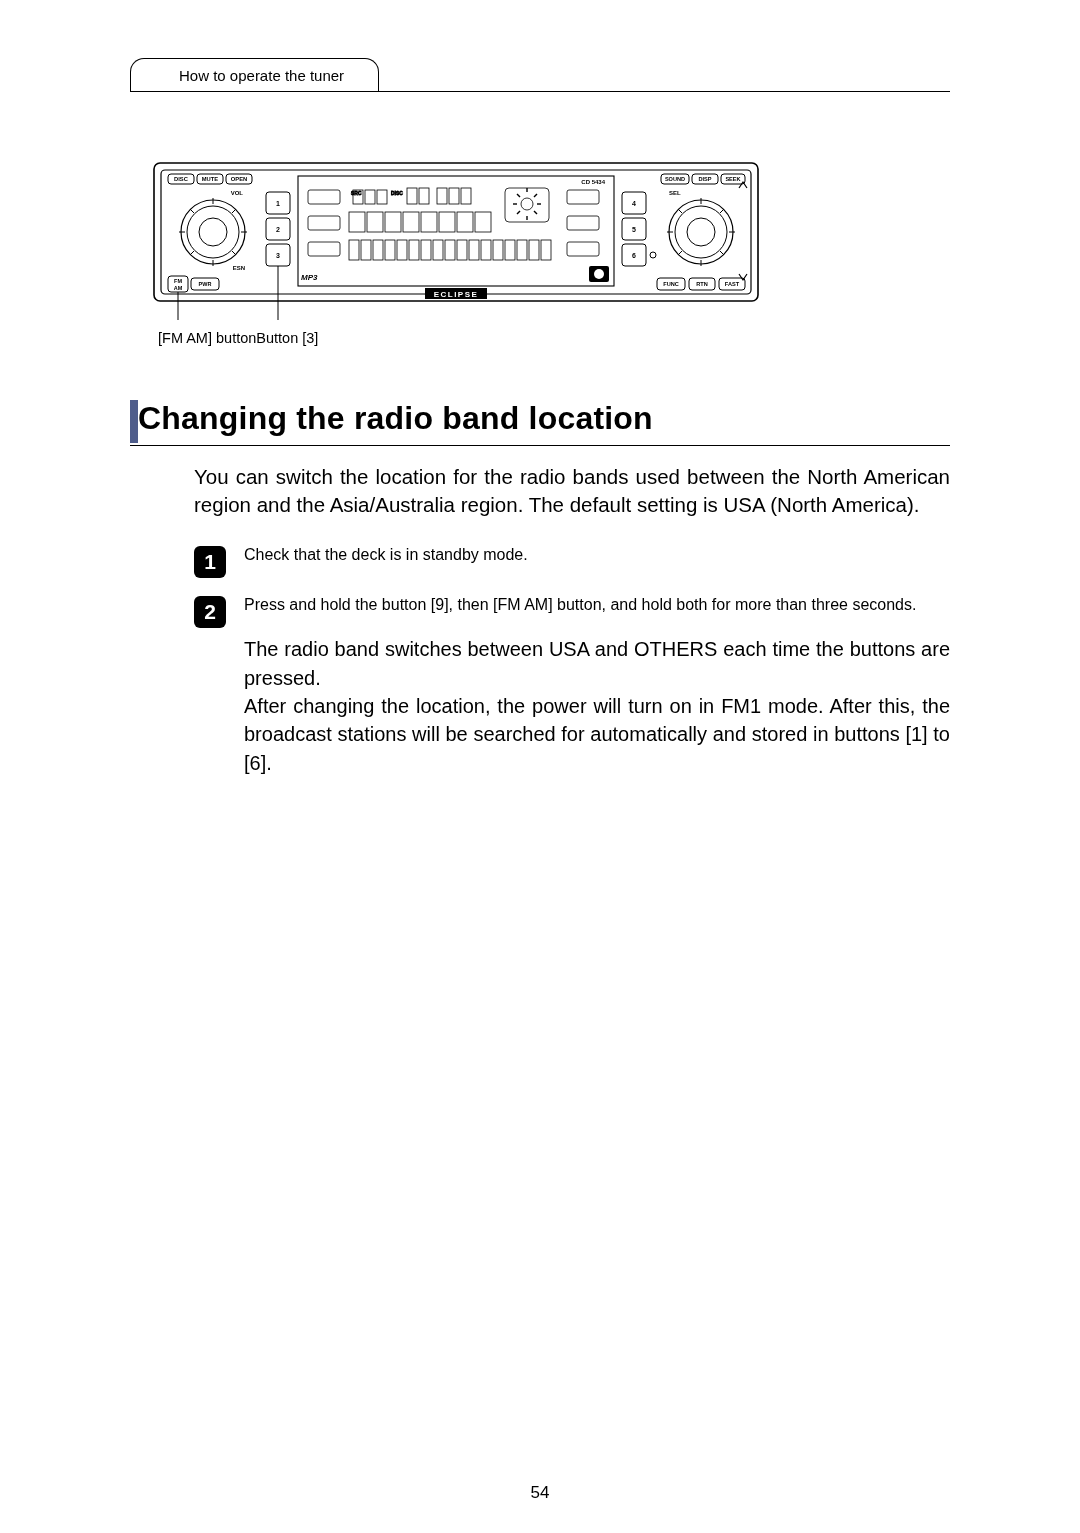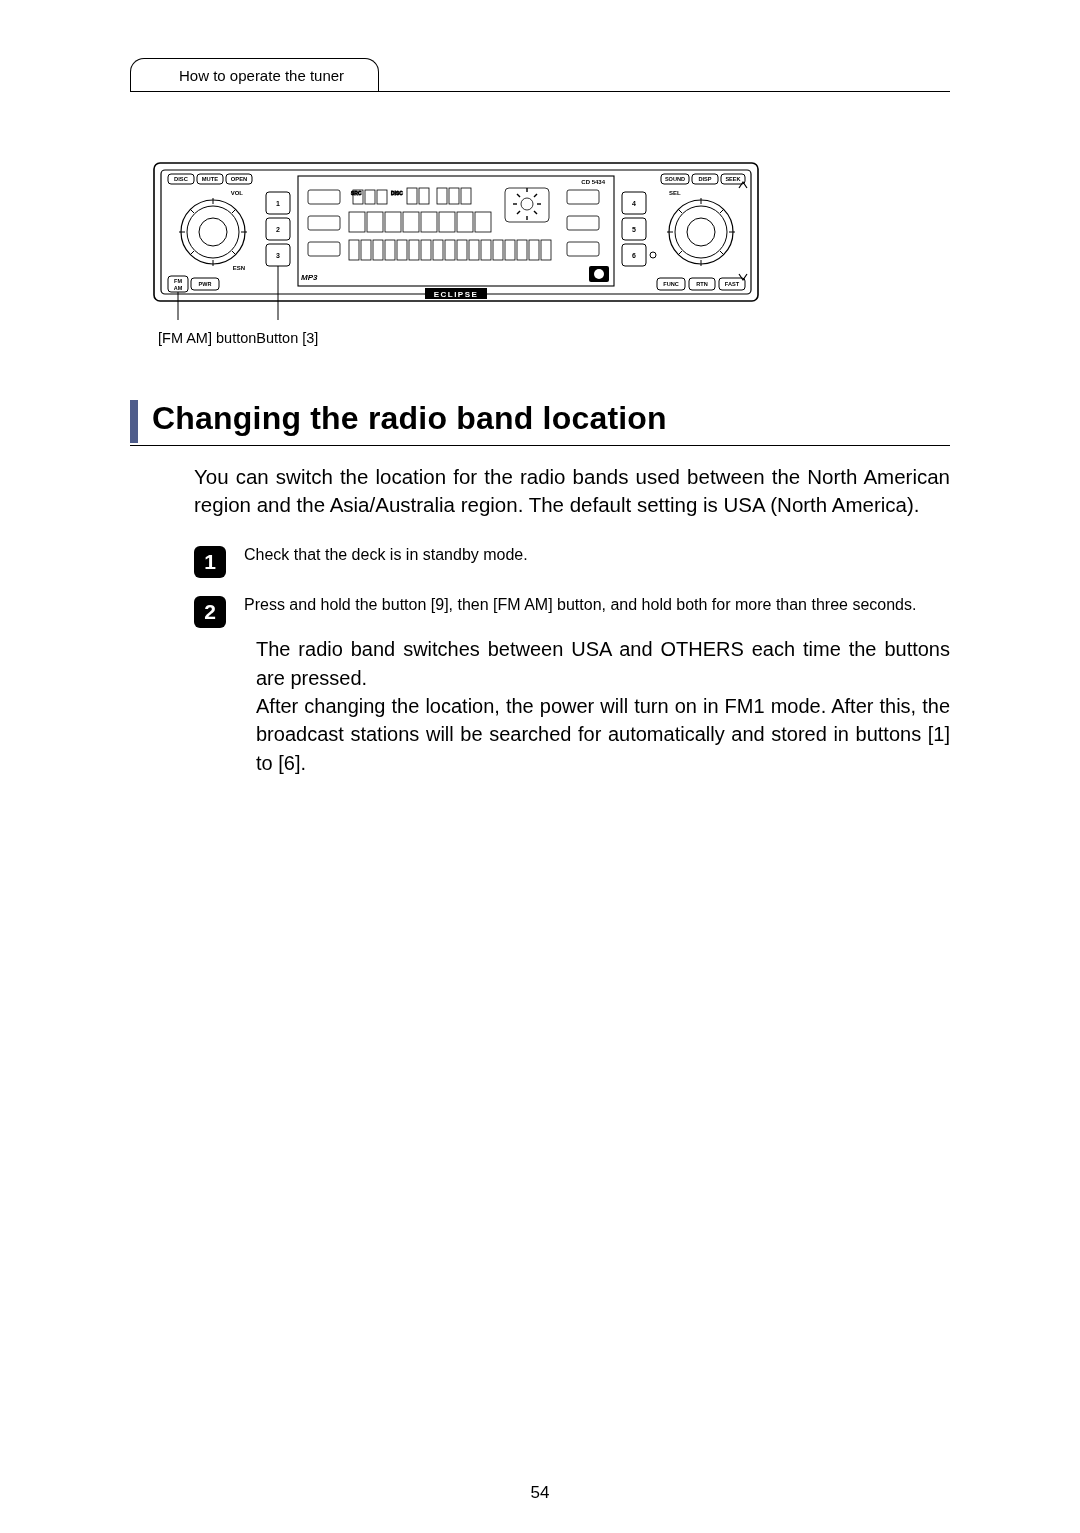--- a/index.html
+++ b/index.html
@@ -51,21 +51,20 @@
     display: flex;
     gap: 0;
     font-size: 14.5px;
     margin-top: 8px;
     margin-left: 5px;
   }
   
   .heading-row {
     display: flex;
     align-items: stretch;
-    gap: 14px;
     margin-top: 54px;
   }
   .heading-bar {
     width: 8px;
     background: #4f5d8b;
   }
   .heading-text {
     font-size: 32px;
     font-weight: bold;
     color: #000;
@@ -113,21 +112,20 @@
   .step-title {
     font-size: 16px;
     line-height: 1.35;
     text-align: justify;
   }
   .step-sub {
     font-size: 20px;
     line-height: 1.42;
     text-align: justify;
     margin-top: 20px;
-    margin-left: 12px;
   }
   
   .page-num {
     position: absolute;
     bottom: 30px;
     left: 0;
     width: 1080px;
     text-align: center;
     font-size: 17px;
   }

